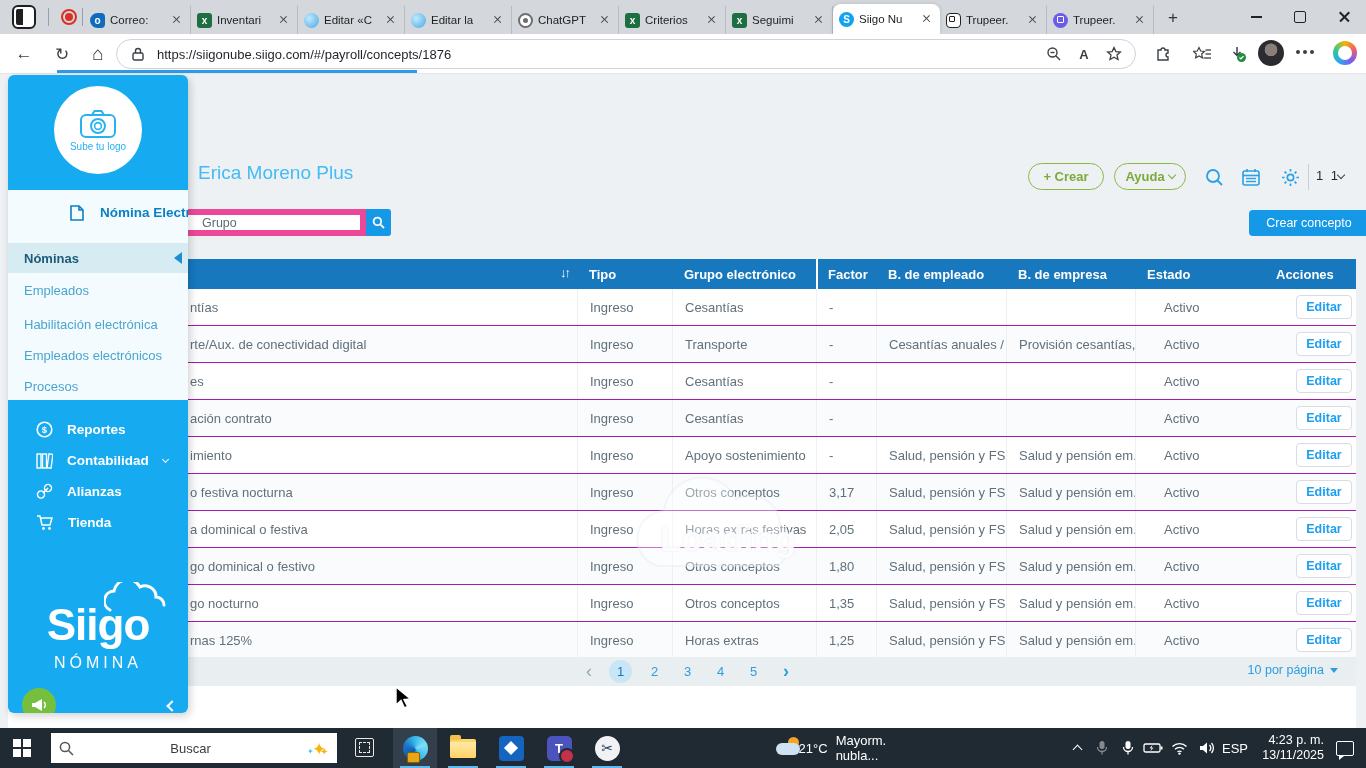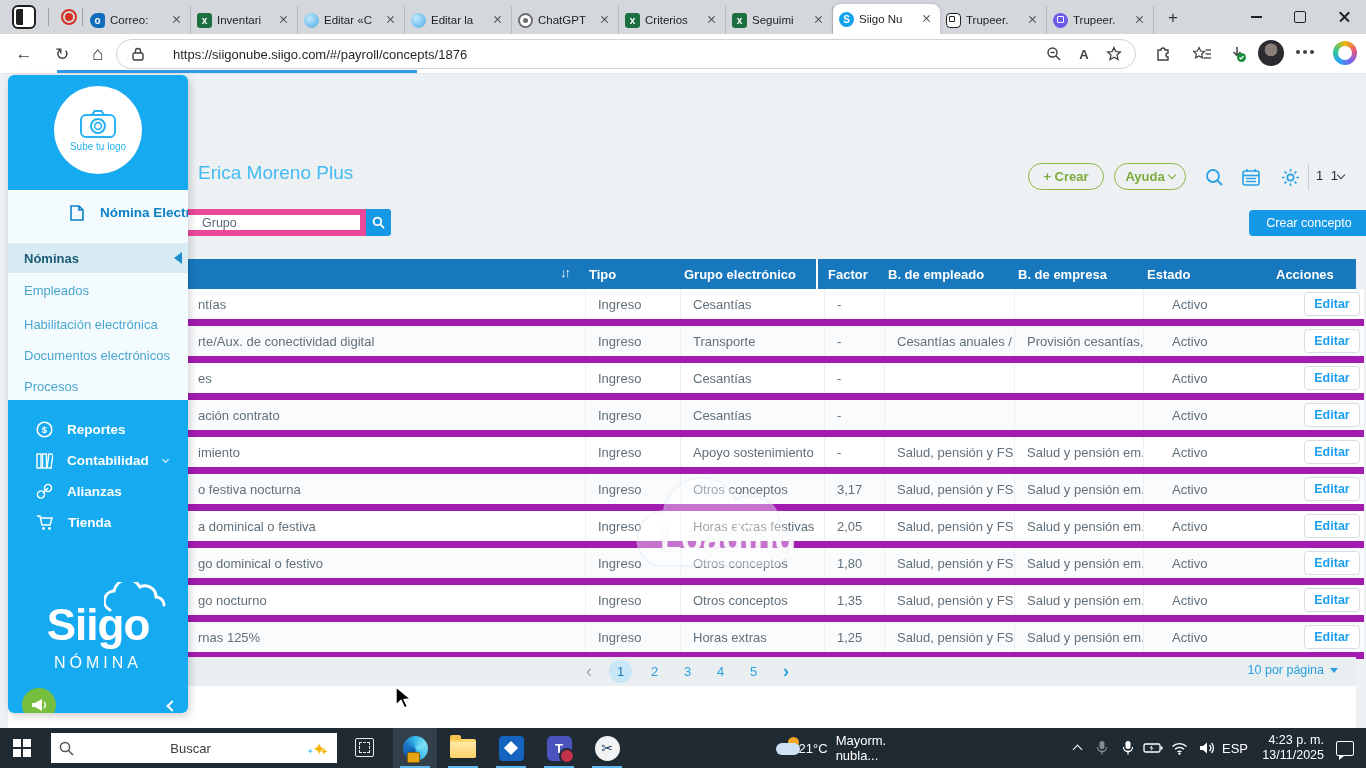--- a/index.html
+++ b/index.html
@@ -36,21 +36,21 @@
   .wc{width:44px;height:34px;display:flex;align-items:center;justify-content:center;position:relative;}
   .wc-min::before{content:"";width:11px;height:1.5px;background:#222;}
   .wc-max::before{content:"";width:10px;height:10px;border:1.5px solid #222;border-radius:2px;}
   .wc-close::before,.wc-close::after{content:"";position:absolute;width:13px;height:1.5px;background:#222;}
   .wc-close::before{transform:rotate(45deg);}.wc-close::after{transform:rotate(-45deg);}
 
   
   .urlbar{position:absolute;top:34px;left:0;right:0;height:40px;background:#fff;border-bottom:1px solid #e3e5e8;}
   .nav-ic{position:absolute;top:8px;width:24px;height:24px;color:#3c4043;font-size:17px;display:flex;align-items:center;justify-content:center;}
   .urlfield{position:absolute;left:116px;top:5px;width:1020px;height:30px;border:1px solid #cfd3d7;border-radius:16px;display:flex;align-items:center;padding:0 10px;}
-  .urltext{font-size:13px;color:#1f2328;margin-left:24px;flex:1;}
+  .urltext{font-size:13px;color:#1f2328;margin-left:8px;flex:1;}
   .urlic{width:22px;height:22px;display:flex;align-items:center;justify-content:center;margin-left:8px;color:#3c4043;}
   .loadbar{position:absolute;left:57px;bottom:0;width:360px;height:3px;background:#2f9be8;}
   .barbtn{position:absolute;top:8px;width:24px;height:24px;display:flex;align-items:center;justify-content:center;color:#3c4043;}
   .avatar{position:absolute;left:1258px;top:6px;width:26px;height:26px;border-radius:50%;background:radial-gradient(circle at 50% 38%,#8a7f78 0 30%,#2b2b30 32% 100%);}
   .dots{position:absolute;left:1296px;top:16px;width:4px;height:4px;border-radius:50%;background:#3c4043;box-shadow:7px 0 0 #3c4043,14px 0 0 #3c4043;}
   .copilot{position:absolute;left:1333px;top:7px;width:24px;height:24px;border-radius:50%;background:conic-gradient(#f2b600,#e85d75,#7a5cf0,#2aa8f2,#35c78f,#f2b600);}
   .copilot::before{content:"";position:absolute;inset:5px;background:#fff;border-radius:50%;}
 
   
   .content{position:absolute;top:74px;left:0;right:0;height:654px;background:#edf1f4;}
@@ -65,21 +65,21 @@
   .filter-btn{position:absolute;left:366px;top:135px;width:25px;height:27px;background:#1598e5;border-radius:0 3px 3px 0;display:flex;align-items:center;justify-content:center;}
   .crear-concepto{position:absolute;left:1249px;top:136px;width:120px;height:26px;background:#1598e5;border:none;border-radius:4px;color:#fff;font-size:12.5px;display:flex;align-items:center;justify-content:center;}
 
   
   .card{position:absolute;left:8px;top:185px;width:1348px;height:527px;background:#fff;border-radius:0 0 8px 8px;}
   .thead{position:absolute;left:0;top:0;width:100%;height:30px;background:#1878be;color:#fff;font-size:13px;font-weight:bold;display:grid;grid-template-columns:569px 95px 144px 60px 130px 129px 121px 100px;align-items:center;}
   .thead .hc{padding-left:12px;white-space:nowrap;}
   .thead .hc.acc{padding-left:20px;}
   .sorti{position:absolute;left:552px;top:6px;font-size:13px;font-weight:bold;color:#fff;letter-spacing:-2px;}
   .wdiv{position:absolute;left:808px;top:0;width:2px;height:30px;background:#fff;}
-  .trow{position:absolute;left:8px;width:100%;height:37px;display:grid;grid-template-columns:569px 95px 144px 60px 130px 129px 121px 100px;align-items:center;font-size:13px;color:#61707b;border-bottom:7px solid #a21caf;background:#fff;}
+  .trow{position:absolute;left:0;width:100%;height:37px;display:grid;grid-template-columns:569px 95px 144px 60px 130px 129px 121px 100px;align-items:center;font-size:13px;color:#61707b;border-bottom:1px solid #a21caf;background:#fff;}
   .trow.alt{background:#f9fbfc;}
   .trow .c{padding-left:12px;white-space:nowrap;overflow:hidden;height:100%;display:flex;align-items:center;border-left:1px solid #edf0f3;}
   .trow .c.name{padding-left:182px;border-left:none;}
   .trow .c.est{padding-left:28px;}
   .editar-btn{margin-left:28px;width:56px;height:24px;background:#fff;border:1px solid #d7dde2;border-radius:4px;color:#1d9ff0;font-size:12.5px;display:flex;align-items:center;justify-content:center;font-weight:bold;}
   .watermark{position:absolute;left:590px;top:212px;width:260px;height:130px;pointer-events:none;}
   .watermark svg{position:absolute;inset:0;opacity:.55;}
   .wm-text{position:absolute;left:0;right:0;top:48px;text-align:center;font-size:35px;font-weight:bold;color:rgba(255,255,255,.9);text-shadow:0 0 2px rgba(180,190,200,.35);}
   .pagebar{position:absolute;left:0;top:398px;width:100%;height:29px;background:#e9eef1;display:flex;align-items:center;}
   .pgprev{position:absolute;left:578px;color:#9aa7b0;font-size:18px;}
@@ -505,21 +505,21 @@
         <span>Nóminas</span>
         <span class="tri-left"></span>
       </div>
     <div class="sb-item" style="top:200px">
         <span>Empleados</span>
       </div>
     <div class="sb-item" style="top:234px">
         <span>Habilitación electrónica</span>
       </div>
     <div class="sb-item" style="top:265px">
-        <span>Documentos electrónicos</span>
+        <span>Empleados electrónicos</span>
       </div>
     <div class="sb-item" style="top:296px">
         <span>Procesos</span>
       </div>
 
     <div class="sb-bottom">
       <div class="sb-bitem" style="top:14px">
         <svg width="17" height="17" viewBox="0 0 17 17">
             <circle cx="8.5" cy="8.5" r="7.3" fill="none" stroke="#fff" stroke-width="1.6"></circle>
             <text x="8.5" y="12" text-anchor="middle" font-size="9.5" fill="#fff" font-family="Liberation Sans,sans-serif">$</text>

